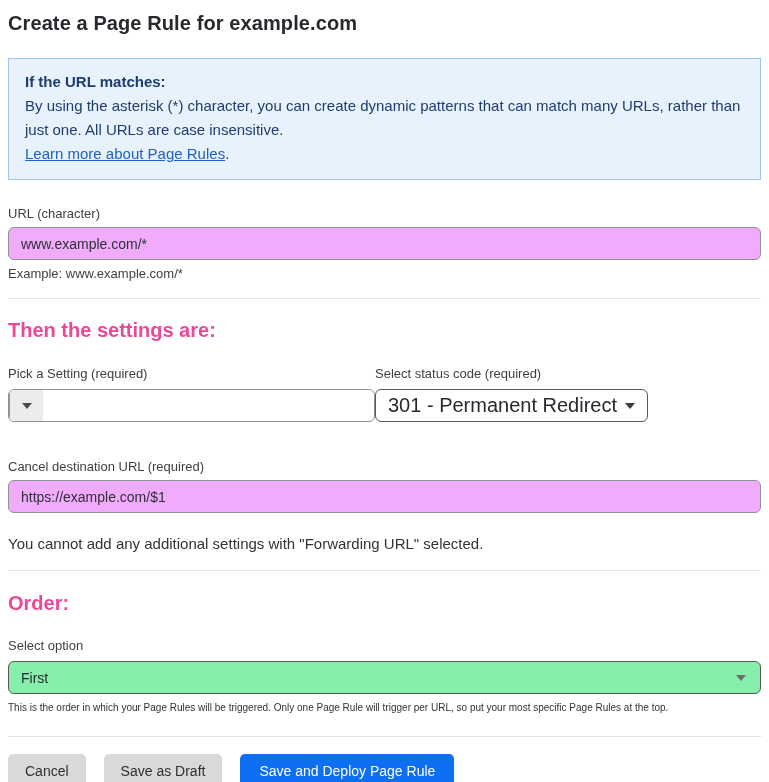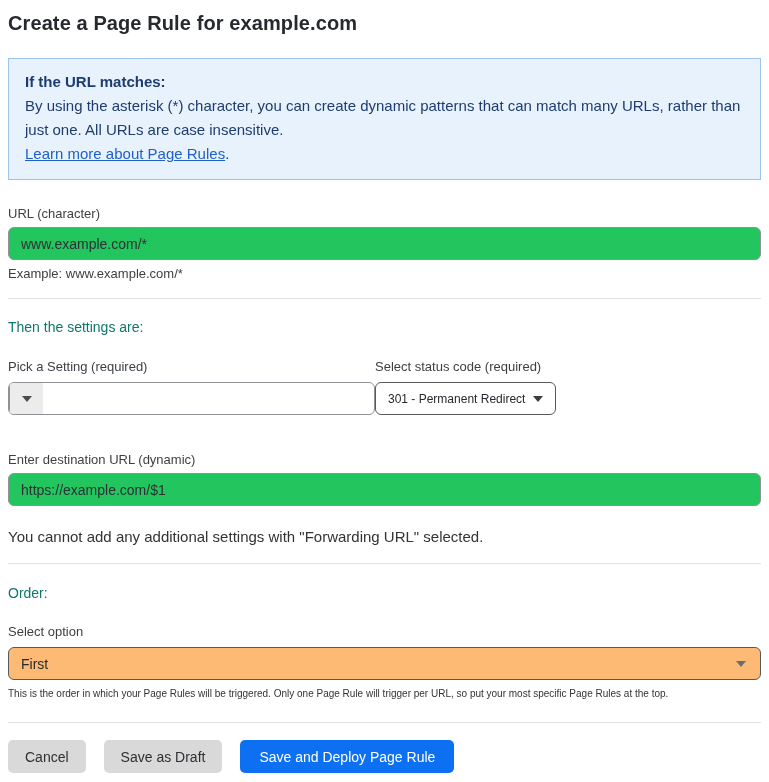--- a/index.html
+++ b/index.html
@@ -49,28 +49,28 @@
   }
   .url-label{margin-top:26px;}
   .text-input{
     display:block;width:100%;height:33px;
     margin-top:6px;
     border:1px solid var(--input_border);
     border-radius:6px;
     padding:0 12px;
     font-size:14px;color:#2e3033;
     font-family:"Liberation Sans","DejaVu Sans",sans-serif;
-    background:#22c55e;outline:none;
+    background:#f0abfc;outline:none;
   }
   .hint{margin-top:6px;font-size:13px;color:var(--label_gray);}
   hr.divider{border:none;border-top:1px solid var(--divider);height:0;}
   .divider-1{margin-top:17px;}
   .divider-2{margin-top:18px;}
   .divider-3{margin-top:20px;}
-  h2.section-heading{font-size:14px;font-weight:400;color:#0f766e;}
+  h2.section-heading{font-size:20px;font-weight:700;color:#ec4899;}
   .settings-heading{margin-top:20px;}
   .order-heading{margin-top:21px;}
   .two-col{display:flex;margin-top:24px;}
   .col-setting{width:367px;}
   .col-status{width:200px;}
   .col .field-label{margin-bottom:8px;}
   .select-split{
     margin-top:0;
     display:flex;align-items:stretch;
     height:33px;border:1px solid var(--input_border);border-radius:6px;
@@ -88,33 +88,33 @@
   }
   .caret{
     width:0;height:0;
     border-left:5px solid transparent;border-right:5px solid transparent;
     border-top:6px solid #4a4d50;
   }
   .select-compact{
     display:inline-flex;align-items:center;gap:8px;
     height:33px;padding:0 12px;
     border:1px solid var(--dark_border);border-radius:6px;
-    font-size:12px;color:#26292e;background:#fff;cursor:pointer;
+    font-size:20px;color:#26292e;background:#fff;cursor:pointer;
     white-space:nowrap;
   }
   .select-compact .caret{border-top-color:#3b3e41;}
   .dest-label{margin-top:37px;}
   .note{margin-top:22px;font-size:15px;color:var(--text_body);}
   .select-label{margin-top:23px;}
   .select-full{
     margin-top:8px;
     display:flex;align-items:center;justify-content:space-between;
     height:33px;padding:0 14px 0 12px;
     border:1px solid var(--dark_border);border-radius:6px;
-    font-size:14px;color:#26292e;background:#fdba74;cursor:pointer;
+    font-size:14px;color:#26292e;background:#86efac;cursor:pointer;
   }
   .select-full .caret{border-top-color:#6a6d70;}
   .order-help{margin-top:5px;font-size:10px;line-height:17px;color:var(--text_body);}
   .footer{margin-top:17px;display:flex;gap:18px;align-items:center;}
   .btn{
     height:33px;border:none;border-radius:5px;
     font-size:14px;cursor:pointer;
     font-family:"Liberation Sans","DejaVu Sans",sans-serif;
     padding:0 17px;
   }
@@ -153,21 +153,21 @@
     </div>
     <div class="col col-status">
       <label class="field-label">Select status code (required)</label>
       <div class="select-compact">
         <span>301 - Permanent Redirect</span>
         <span class="caret"></span>
       </div>
     </div>
   </div>
 
-  <label class="field-label dest-label">Enter destination URL (dynamic)</label>
+  <label class="field-label dest-label">Cancel destination URL (required)</label>
   <input class="text-input" type="text" value="https://example.com/$1" style="">
 
   <div class="note">You cannot add any additional settings with "Forwarding URL" selected.</div>
 
   <hr class="divider divider-2">
 
   <h2 class="section-heading order-heading">Order:</h2>
 
   <label class="field-label select-label">Select option</label>
   <div class="select-full">

